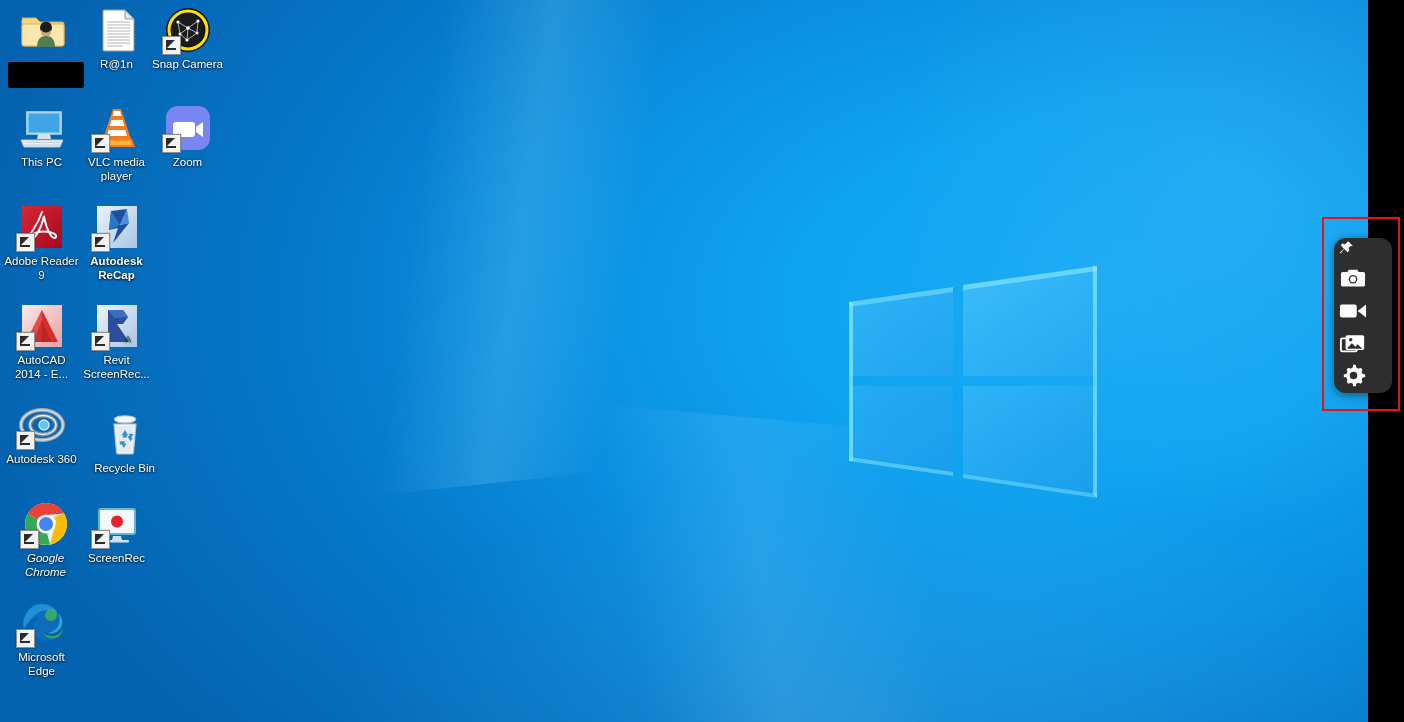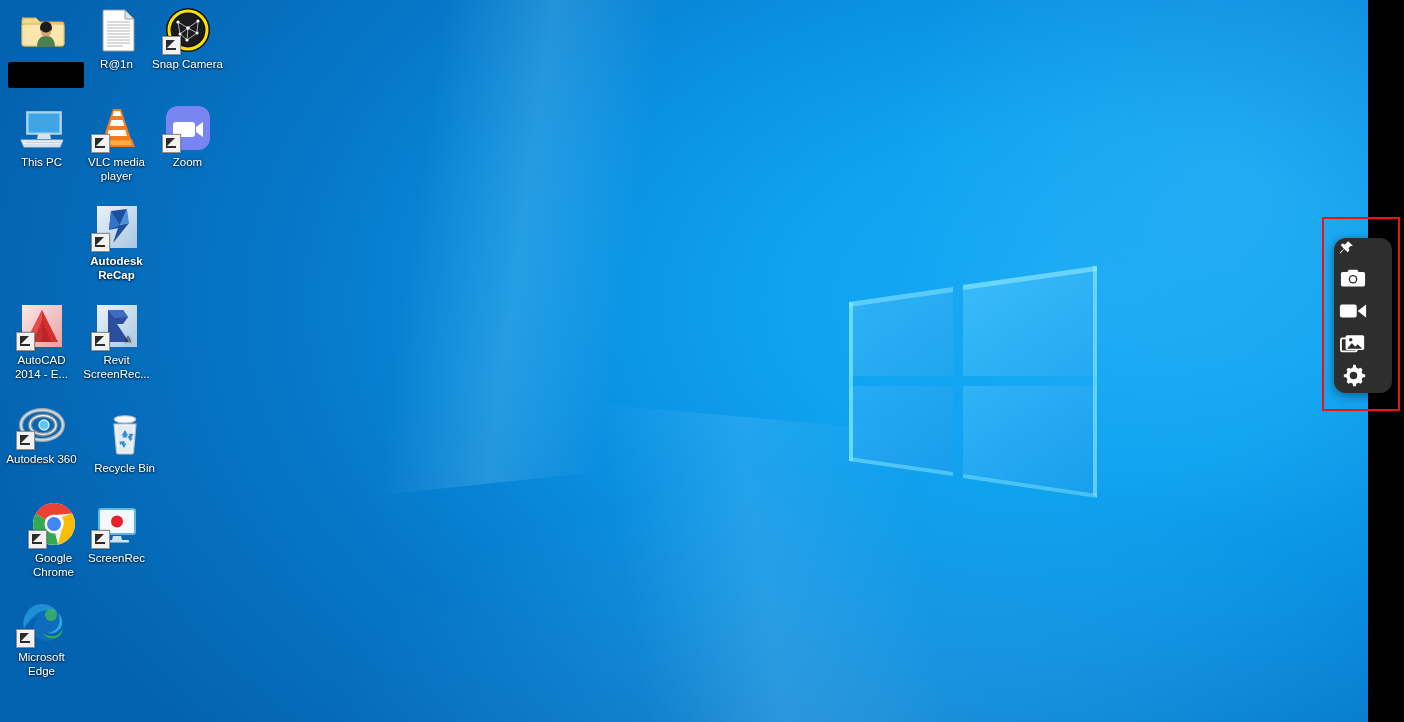--- a/index.html
+++ b/index.html
@@ -348,20 +348,37 @@
             <rect x="2" y="2" width="44" height="44" rx="12" fill="#6e7df0"></rect>
             <rect x="2" y="2" width="44" height="44" rx="12" fill="#8a93f5" opacity="0.4"></rect>
             <path d="M12 18 h16 a3 3 0 0 1 3 3 v9 a3 3 0 0 1 -3 3 h-16 a3 3 0 0 1 -3 -3 v-9 a3 3 0 0 1 3 -3 z" fill="#ffffff"></path>
             <path d="M32 23 l7 -5 v15 l-7 -5 z" fill="#ffffff"></path>
           </svg>
           <span class="shortcut"></span>
         </div>
         <span class="lbl">Zoom</span>
       </div>
 
+      <div class="dicon" style="left:4px; top:203px;">
+        <div class="glyphbox">
+          <svg viewBox="0 0 48 48">
+            <rect x="4" y="3" width="40" height="42" fill="#c8102e"></rect>
+            <rect x="4" y="3" width="40" height="42" fill="url(#agrad)"></rect>
+            <defs>
+              <linearGradient id="agrad" x1="0" y1="0" x2="1" y2="1">
+                <stop offset="0%" stop-color="#e43b3b" stop-opacity="0.55"></stop>
+                <stop offset="100%" stop-color="#8c0013" stop-opacity="0.55"></stop>
+              </linearGradient>
+            </defs>
+            <path d="M24 9 c-2 6 -5 12 -9 18 c-3 4 -5 7 -4 9 c1 2 5 0 8 -5 c3 -5 6 -13 7 -18 c1 6 3 13 6 18 c2 4 5 5 6 3 c1 -2 -2 -4 -7 -5 c-6 -1 -13 0 -18 3" fill="none" stroke="#ffffff" stroke-width="1.9" stroke-linecap="round"></path>
+          </svg>
+          <span class="shortcut"></span>
+        </div>
+        <span class="lbl">Adobe Reader 9</span>
+      </div>
 
       <div class="dicon" style="left:79px; top:203px;font-weight:bold;">
         <div class="glyphbox">
           <svg viewBox="0 0 48 48">
             <rect x="4" y="3" width="40" height="42" fill="#cfe0f2"></rect>
             <rect x="4" y="3" width="40" height="42" fill="url(#rgrad)"></rect>
             <defs>
               <linearGradient id="rgrad" x1="0" y1="0" x2="1" y2="1">
                 <stop offset="0%" stop-color="#ffffff" stop-opacity="0.6"></stop>
                 <stop offset="100%" stop-color="#8fb3d8" stop-opacity="0.6"></stop>
@@ -440,21 +457,21 @@
             <g fill="#2f8fd0">
               <path d="M24 20 l3.2 5.5 h-2 l1.2 2 h-5 l1.2 -2 h-2 z"></path>
               <path d="M18.5 31.5 l5.6 -0.2 l-1 2 l2.2 0.4 l-2.4 4.3 l-2.6 -4.4 l-1 1.7 z"></path>
               <path d="M29.6 31.3 l-3 -4.8 l2 -0.8 l-1.1 -1.9 l5 0.2 l-2.4 4.4 l1.9 -0.5 z"></path>
             </g>
           </svg>
         </div>
         <span class="lbl">Recycle Bin</span>
       </div>
 
-      <div class="dicon" style="left:16px; top:500px;">
+      <div class="dicon" style="left:8px; top:500px;font-style:italic;">
         <div class="glyphbox">
           <svg viewBox="0 0 48 48">
             <circle cx="24" cy="24" r="21" fill="#f1f1f1"></circle>
             <path d="M24 3 A21 21 0 0 1 42.2 13.6 L25 15 A9 9 0 0 0 16.5 20 Z" fill="#ea4335"></path>
             <path d="M42.2 13.6 A21 21 0 0 1 28 44.5 L32.5 27 A9 9 0 0 0 32 17 Z" fill="#fbbc05"></path>
             <path d="M28 44.5 A21 21 0 0 1 5.8 13.6 L16.5 20 A9 9 0 0 0 25 33 Z" fill="#34a853"></path>
             <path d="M24 3 A21 21 0 0 0 5.8 13.6 L16.5 20 A9 9 0 0 1 25 15 Z" fill="#ea4335"></path>
             <circle cx="24" cy="24" r="9.5" fill="#ffffff"></circle>
             <circle cx="24" cy="24" r="7" fill="#4285f4"></circle>
           </svg>

